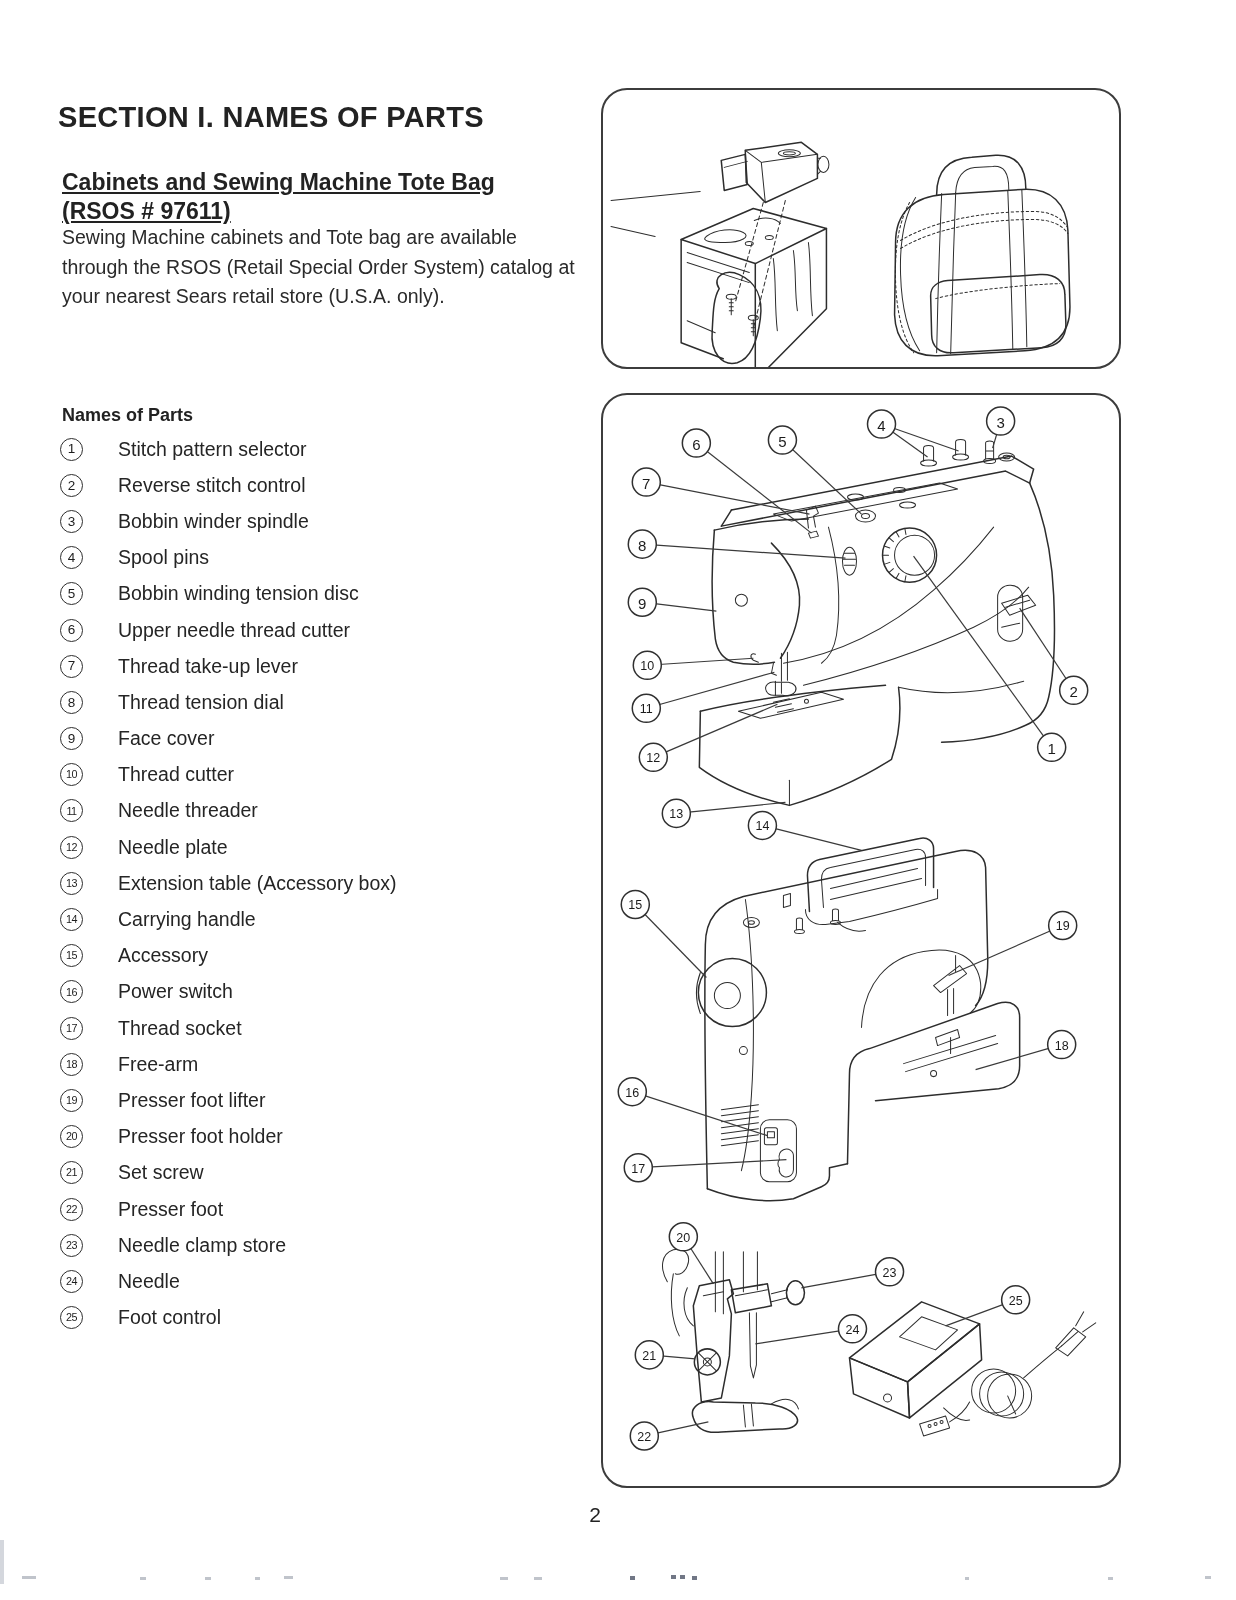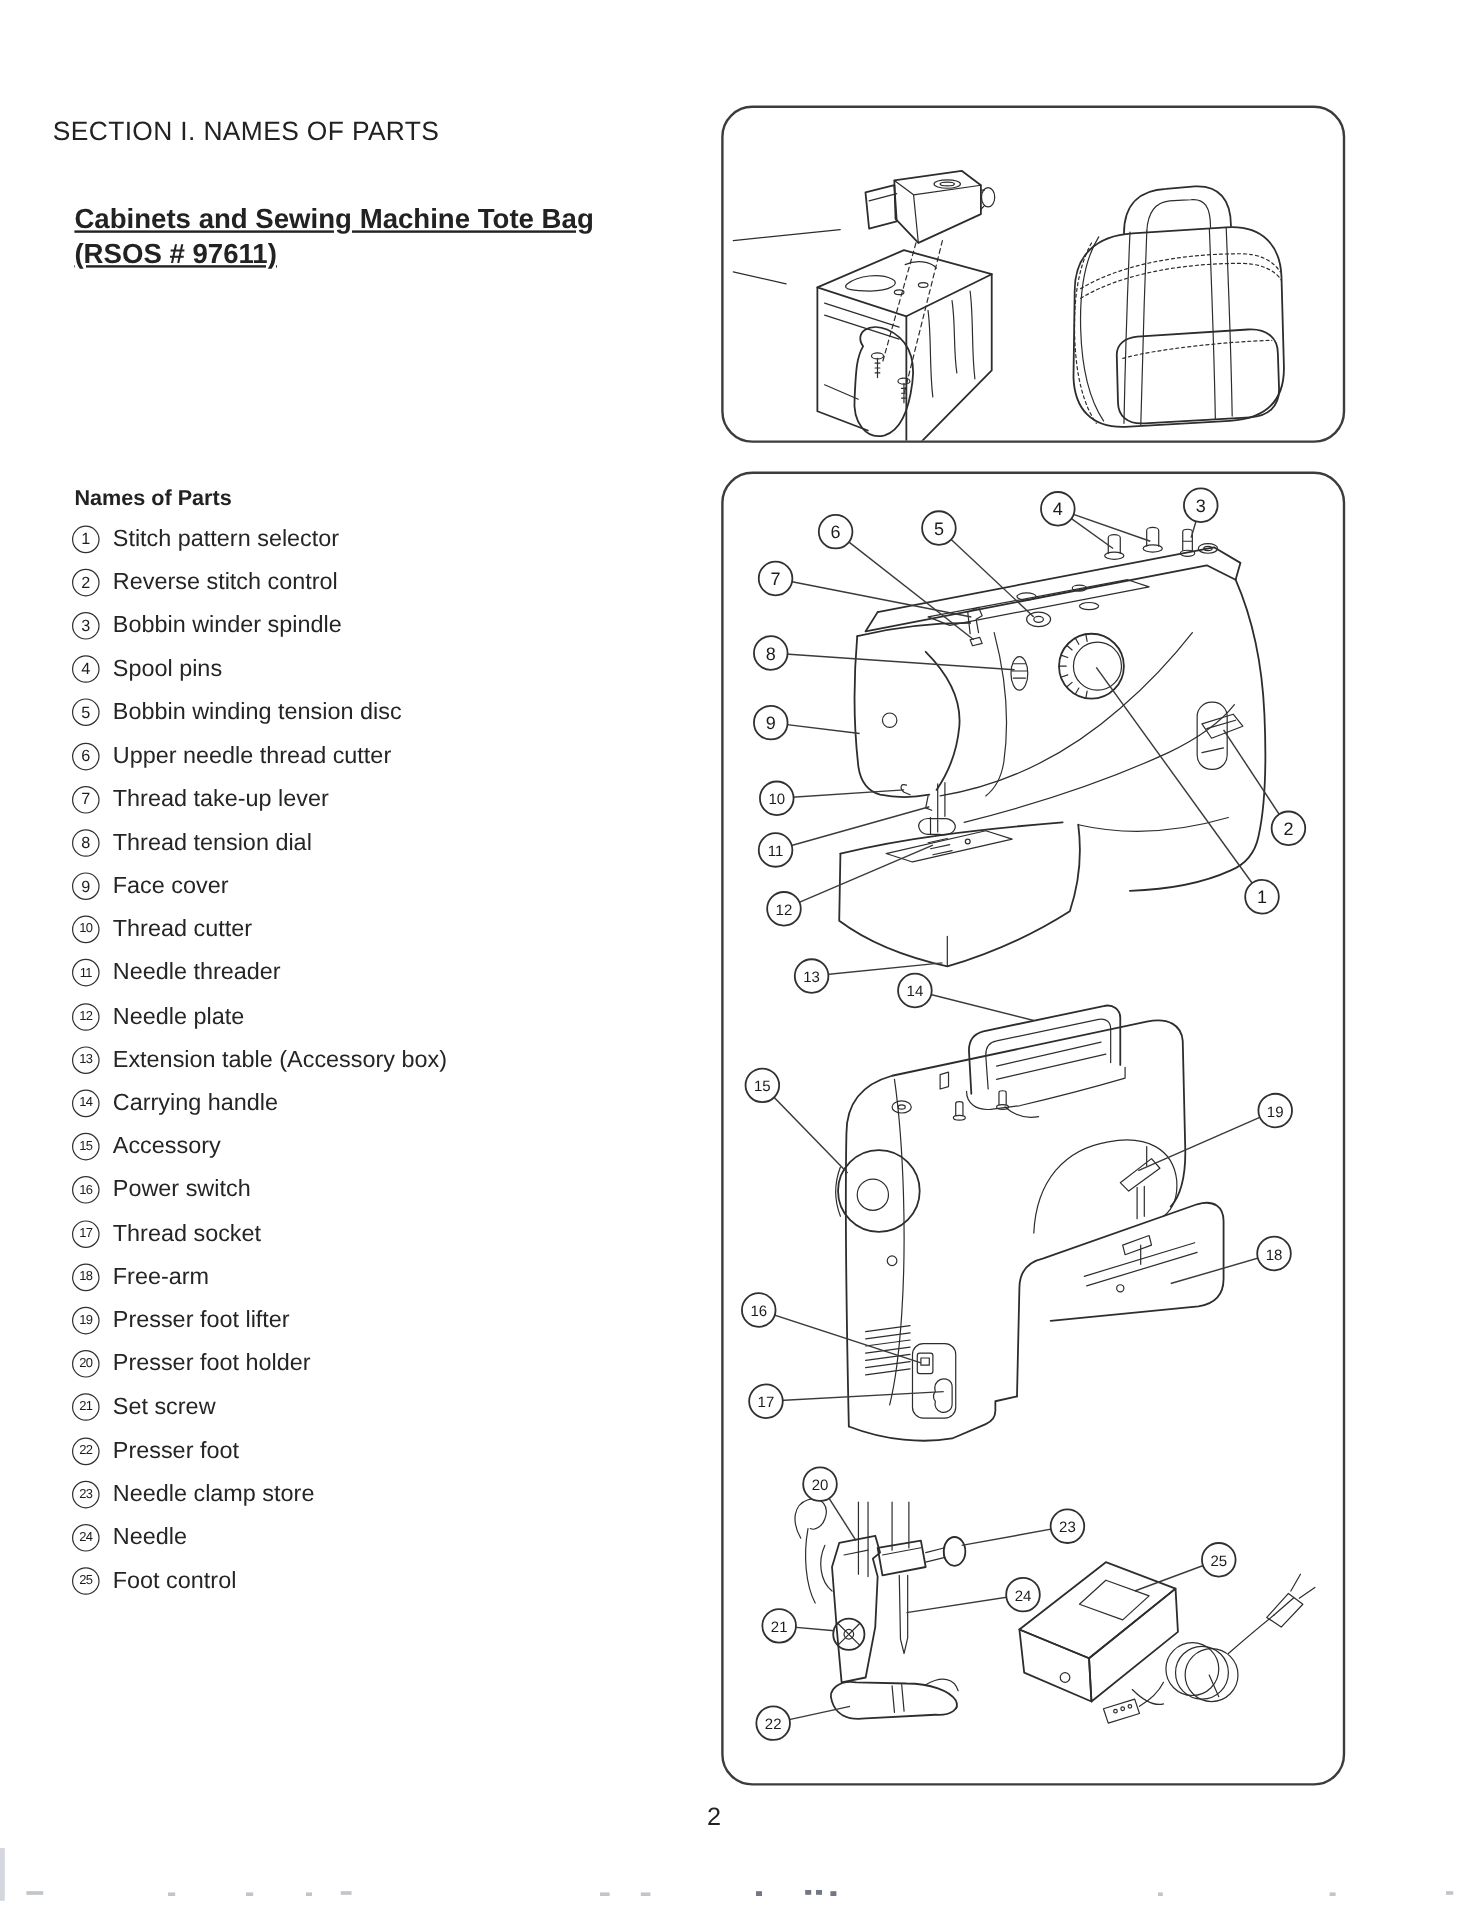--- a/index.html
+++ b/index.html
@@ -2,36 +2,36 @@
 <html><head>
 <meta charset="utf-8">
 <style>
   html,body{margin:0;padding:0;background:#e8e8e8;}
   .page{
     position:relative;width:1236px;height:1600px;margin:0 auto;
     background:#ffffff;overflow:hidden;
     font-family:"Liberation Sans","DejaVu Sans",sans-serif;color:#1e1e1e;
   }
   .abs{position:absolute;}
-  .section-title{left:44px;top:82px;font-size:22px;font-weight:400;letter-spacing:.3px;color:#222;}
+  .section-title{left:58px;top:82px;font-size:29px;font-weight:700;letter-spacing:.3px;color:#222;}
   .sub-heading{left:62px;top:168px;font-size:23px;font-weight:700;line-height:29px;color:#222;text-decoration:underline;}
   .sub-heading span{display:block;}
   .body-para{left:62px;top:223px;font-size:19.5px;line-height:29.5px;color:#2a2a2a;}
   .body-para span{display:block;}
   .names-heading{left:62px;top:390px;font-size:18px;font-weight:700;color:#222;}
   ul.parts{left:60px;top:431px;list-style:none;margin:0;padding:0;}
   ul.parts li{height:36.2px;display:flex;align-items:center;gap:11px;}
   .cnum{
     box-sizing:border-box;flex:0 0 23px;width:23px;height:23px;
     border:1.5px solid #2e2e2e;border-radius:50%;
     display:flex;align-items:center;justify-content:center;
     font-size:13.5px;color:#1d1d1d;line-height:1;
   }
   .cnum.two{font-size:10.8px;letter-spacing:-.5px;}
-  .plabel{font-size:19.5px;color:#252525;white-space:nowrap;}
+  .plabel{font-size:19.5px;color:#252525;white-space:nowrap;margin-left:24px;}
   .fig-panel{
     box-sizing:border-box;background:#fff;
     border:2.5px solid #3c3c3c;border-radius:26px;
   }
   .panel-accessories{left:601px;top:88px;width:520px;height:281px;}
   .panel-machine{left:601px;top:393px;width:520px;height:1095px;}
   .fig-panel svg{display:block;width:100%;height:100%;}
   .page-number{left:570px;top:1503px;width:50px;text-align:center;font-size:21px;color:#222;}
   
   .art{fill:none;stroke:#2d2d2d;stroke-width:1.5;stroke-linejoin:round;stroke-linecap:round;}
@@ -52,20 +52,25 @@
 
 <div class="page">
 
   <h1 class="abs section-title">SECTION I. NAMES OF PARTS</h1>
 
   <div class="abs sub-heading">
     <span>Cabinets and Sewing Machine Tote Bag</span>
     <span>(RSOS # 97611)</span>
   </div>
 
+  <div class="abs body-para">
+    <span>Sewing Machine cabinets and Tote bag are available</span>
+    <span>through the RSOS (Retail Special Order System) catalog at</span>
+    <span>your nearest Sears retail store (U.S.A. only).</span>
+  </div>
 
   <h2 class="abs names-heading">Names of Parts</h2>
 
   <ul class="abs parts">
       <li>
         <span class="cnum">1</span>
         <span class="plabel">Stitch pattern selector</span>
       </li>
       <li>
         <span class="cnum">2</span>

